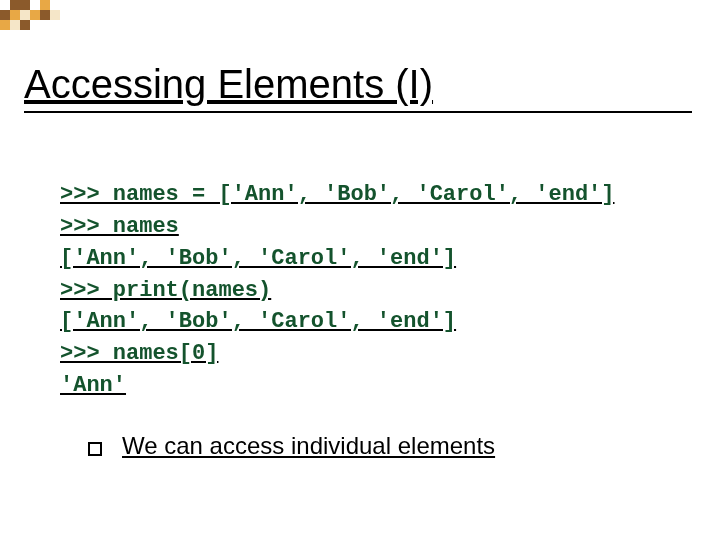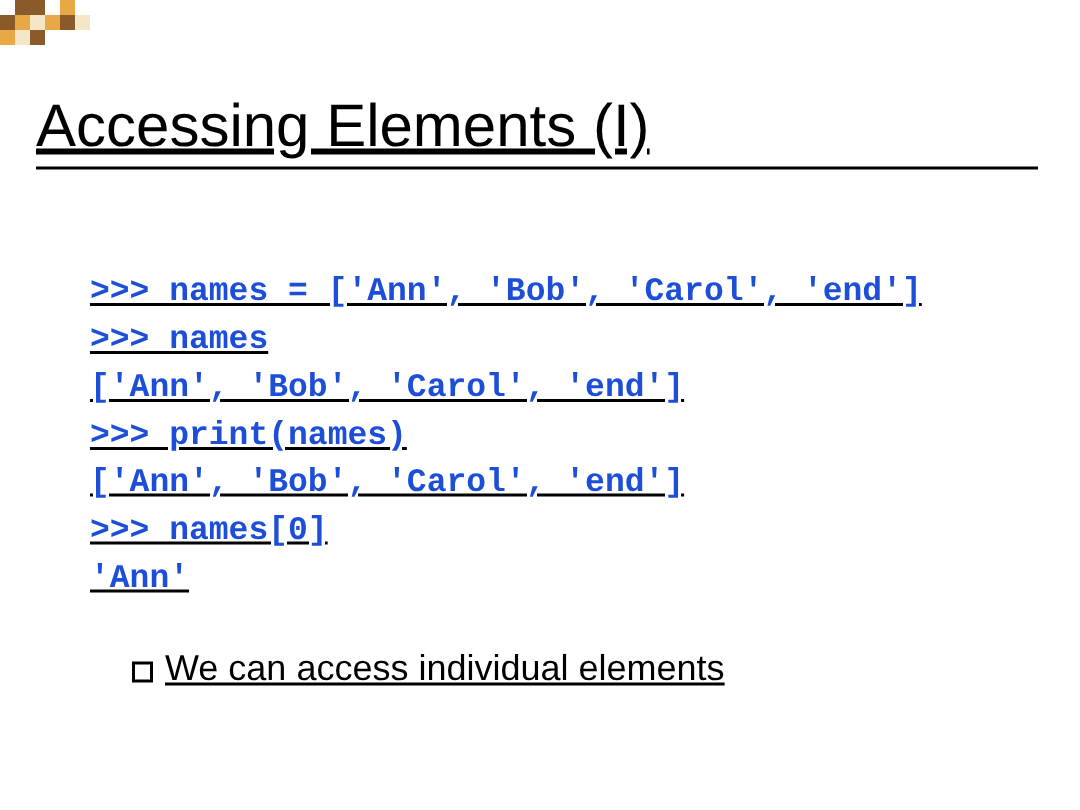--- a/index.html
+++ b/index.html
@@ -40,31 +40,31 @@
     .rule {
       border: none;
       border-bottom: 2px solid #000;
       margin-bottom: 34px;
       width: 668px;
     }
     .code {
       font-family: Consolas, "Courier New", monospace;
       font-size: 22px;
       font-weight: bold;
-      color: #1d4ed8;
+      color: #14532d;
       line-height: 1.45;
       white-space: pre;
       padding-left: 36px;
     }
     .bullet-row {
       margin-top: 30px;
       padding-left: 64px;
       display: flex;
       align-items: baseline;
-      gap: 4px;
+      gap: 16px;
     }
     .bullet-square {
       display: inline-block;
       width: 14px;
       height: 14px;
       border: 2px solid #000;
       flex: 0 0 auto;
       margin-right: 4px;
       position: relative;
       top: 2px;

